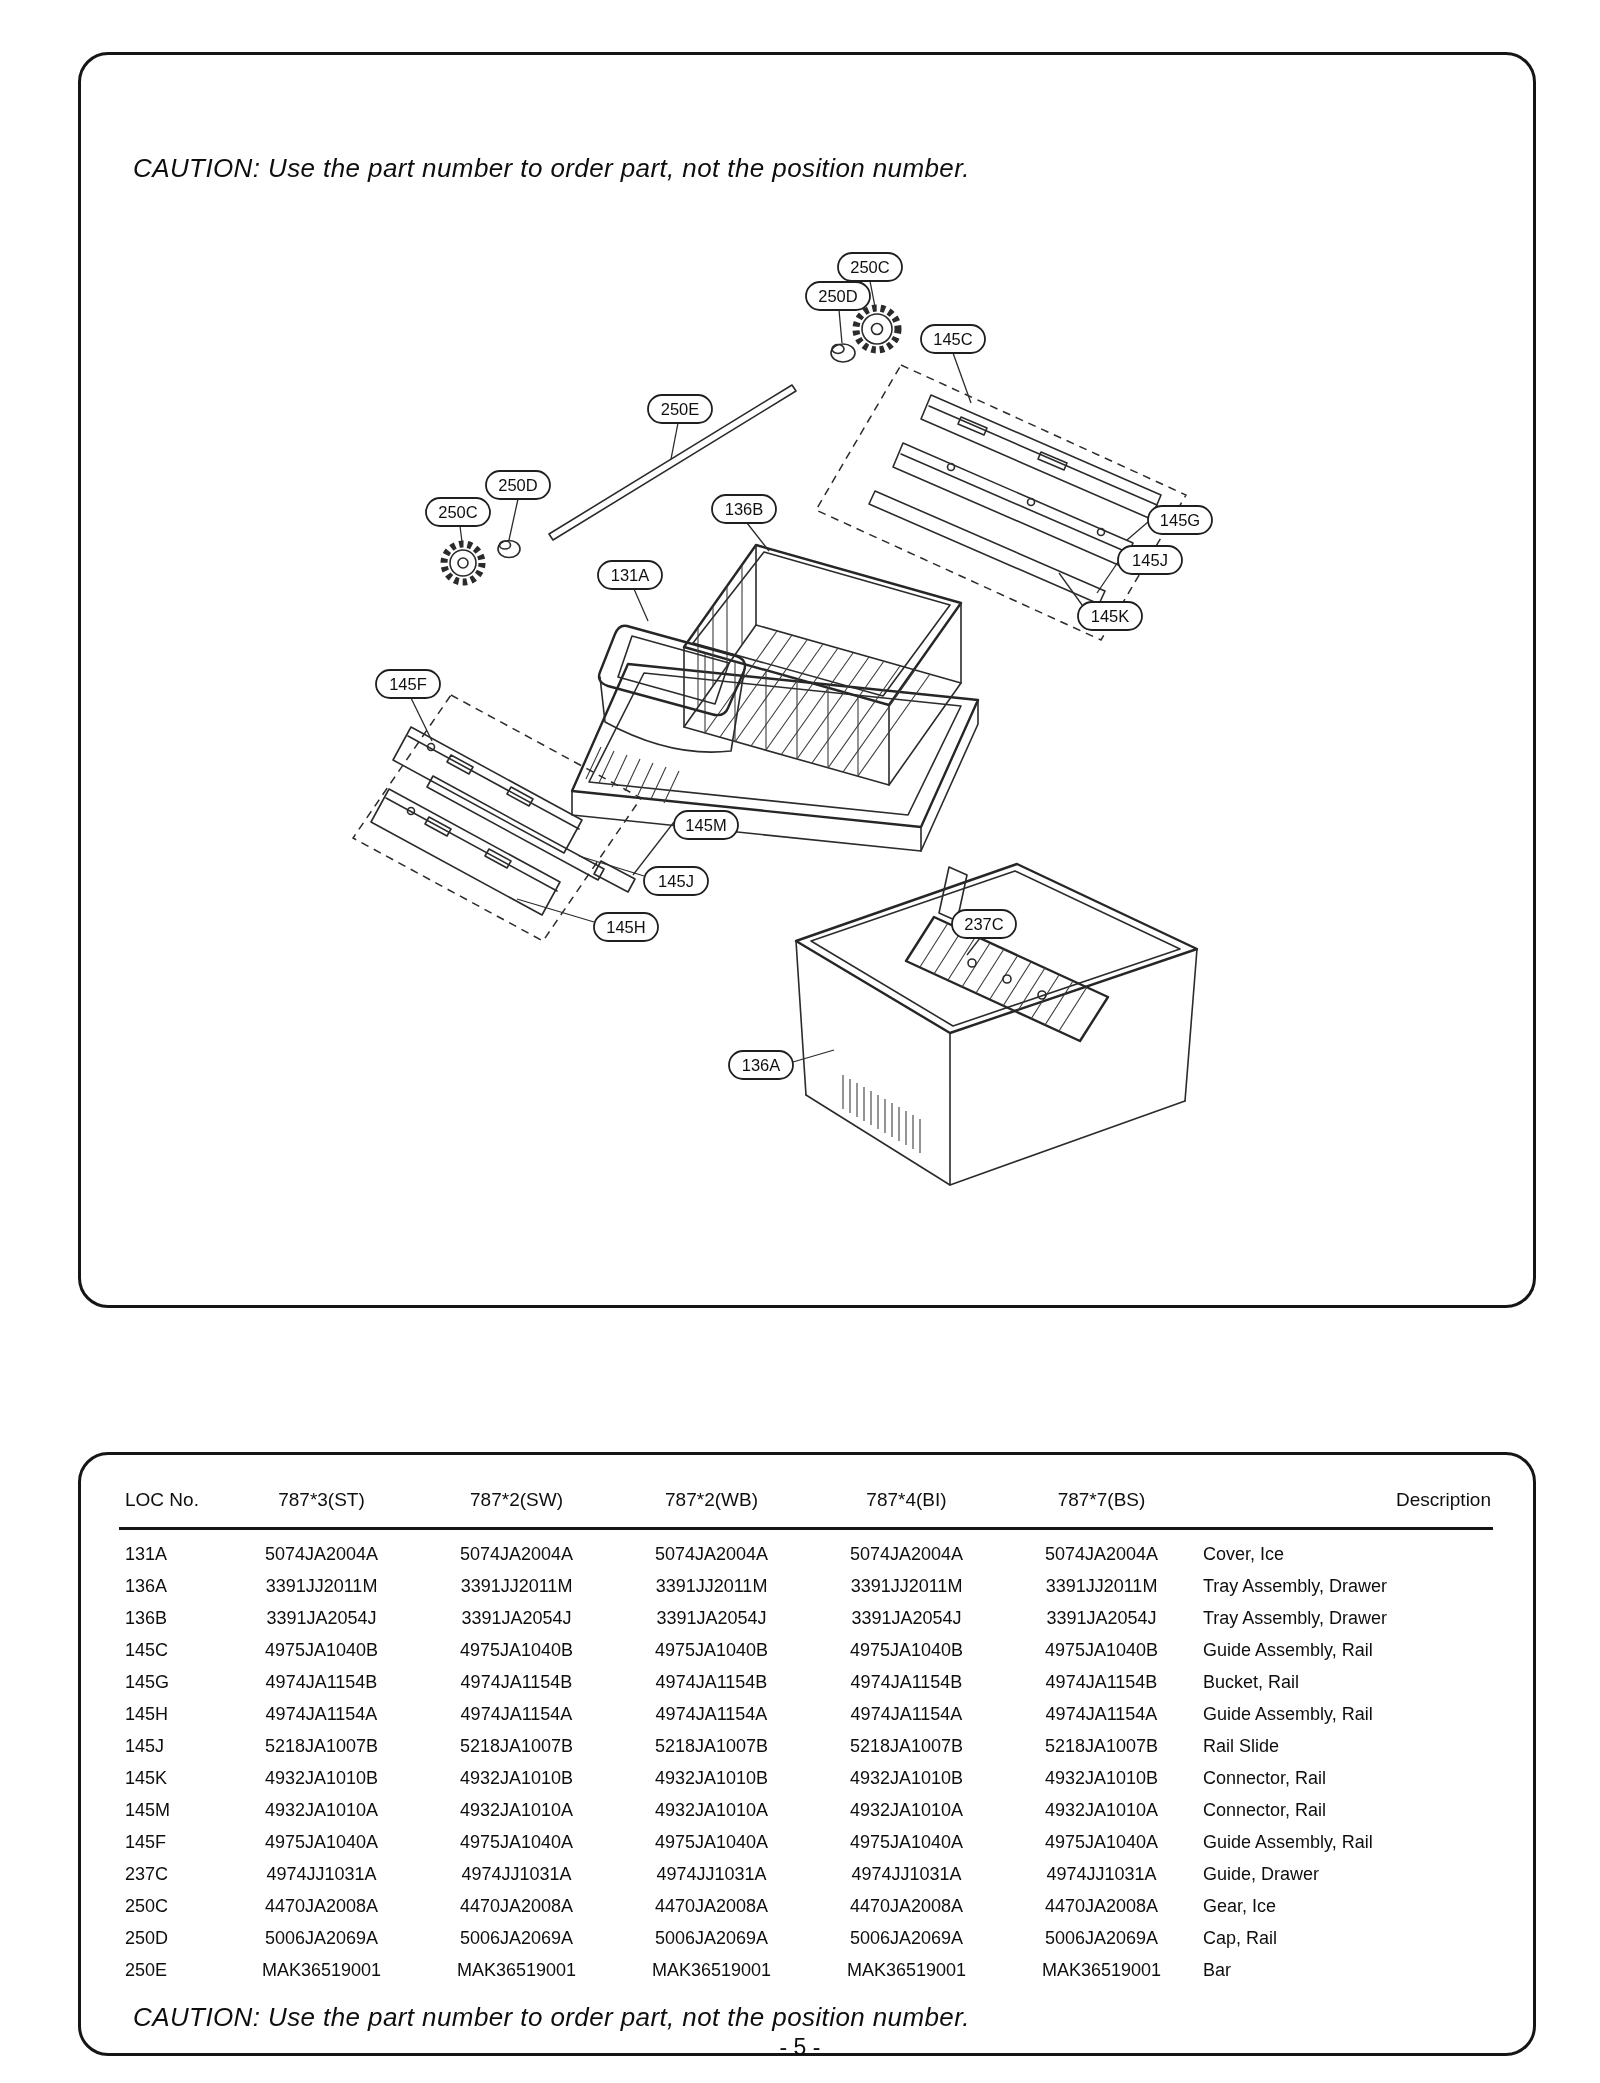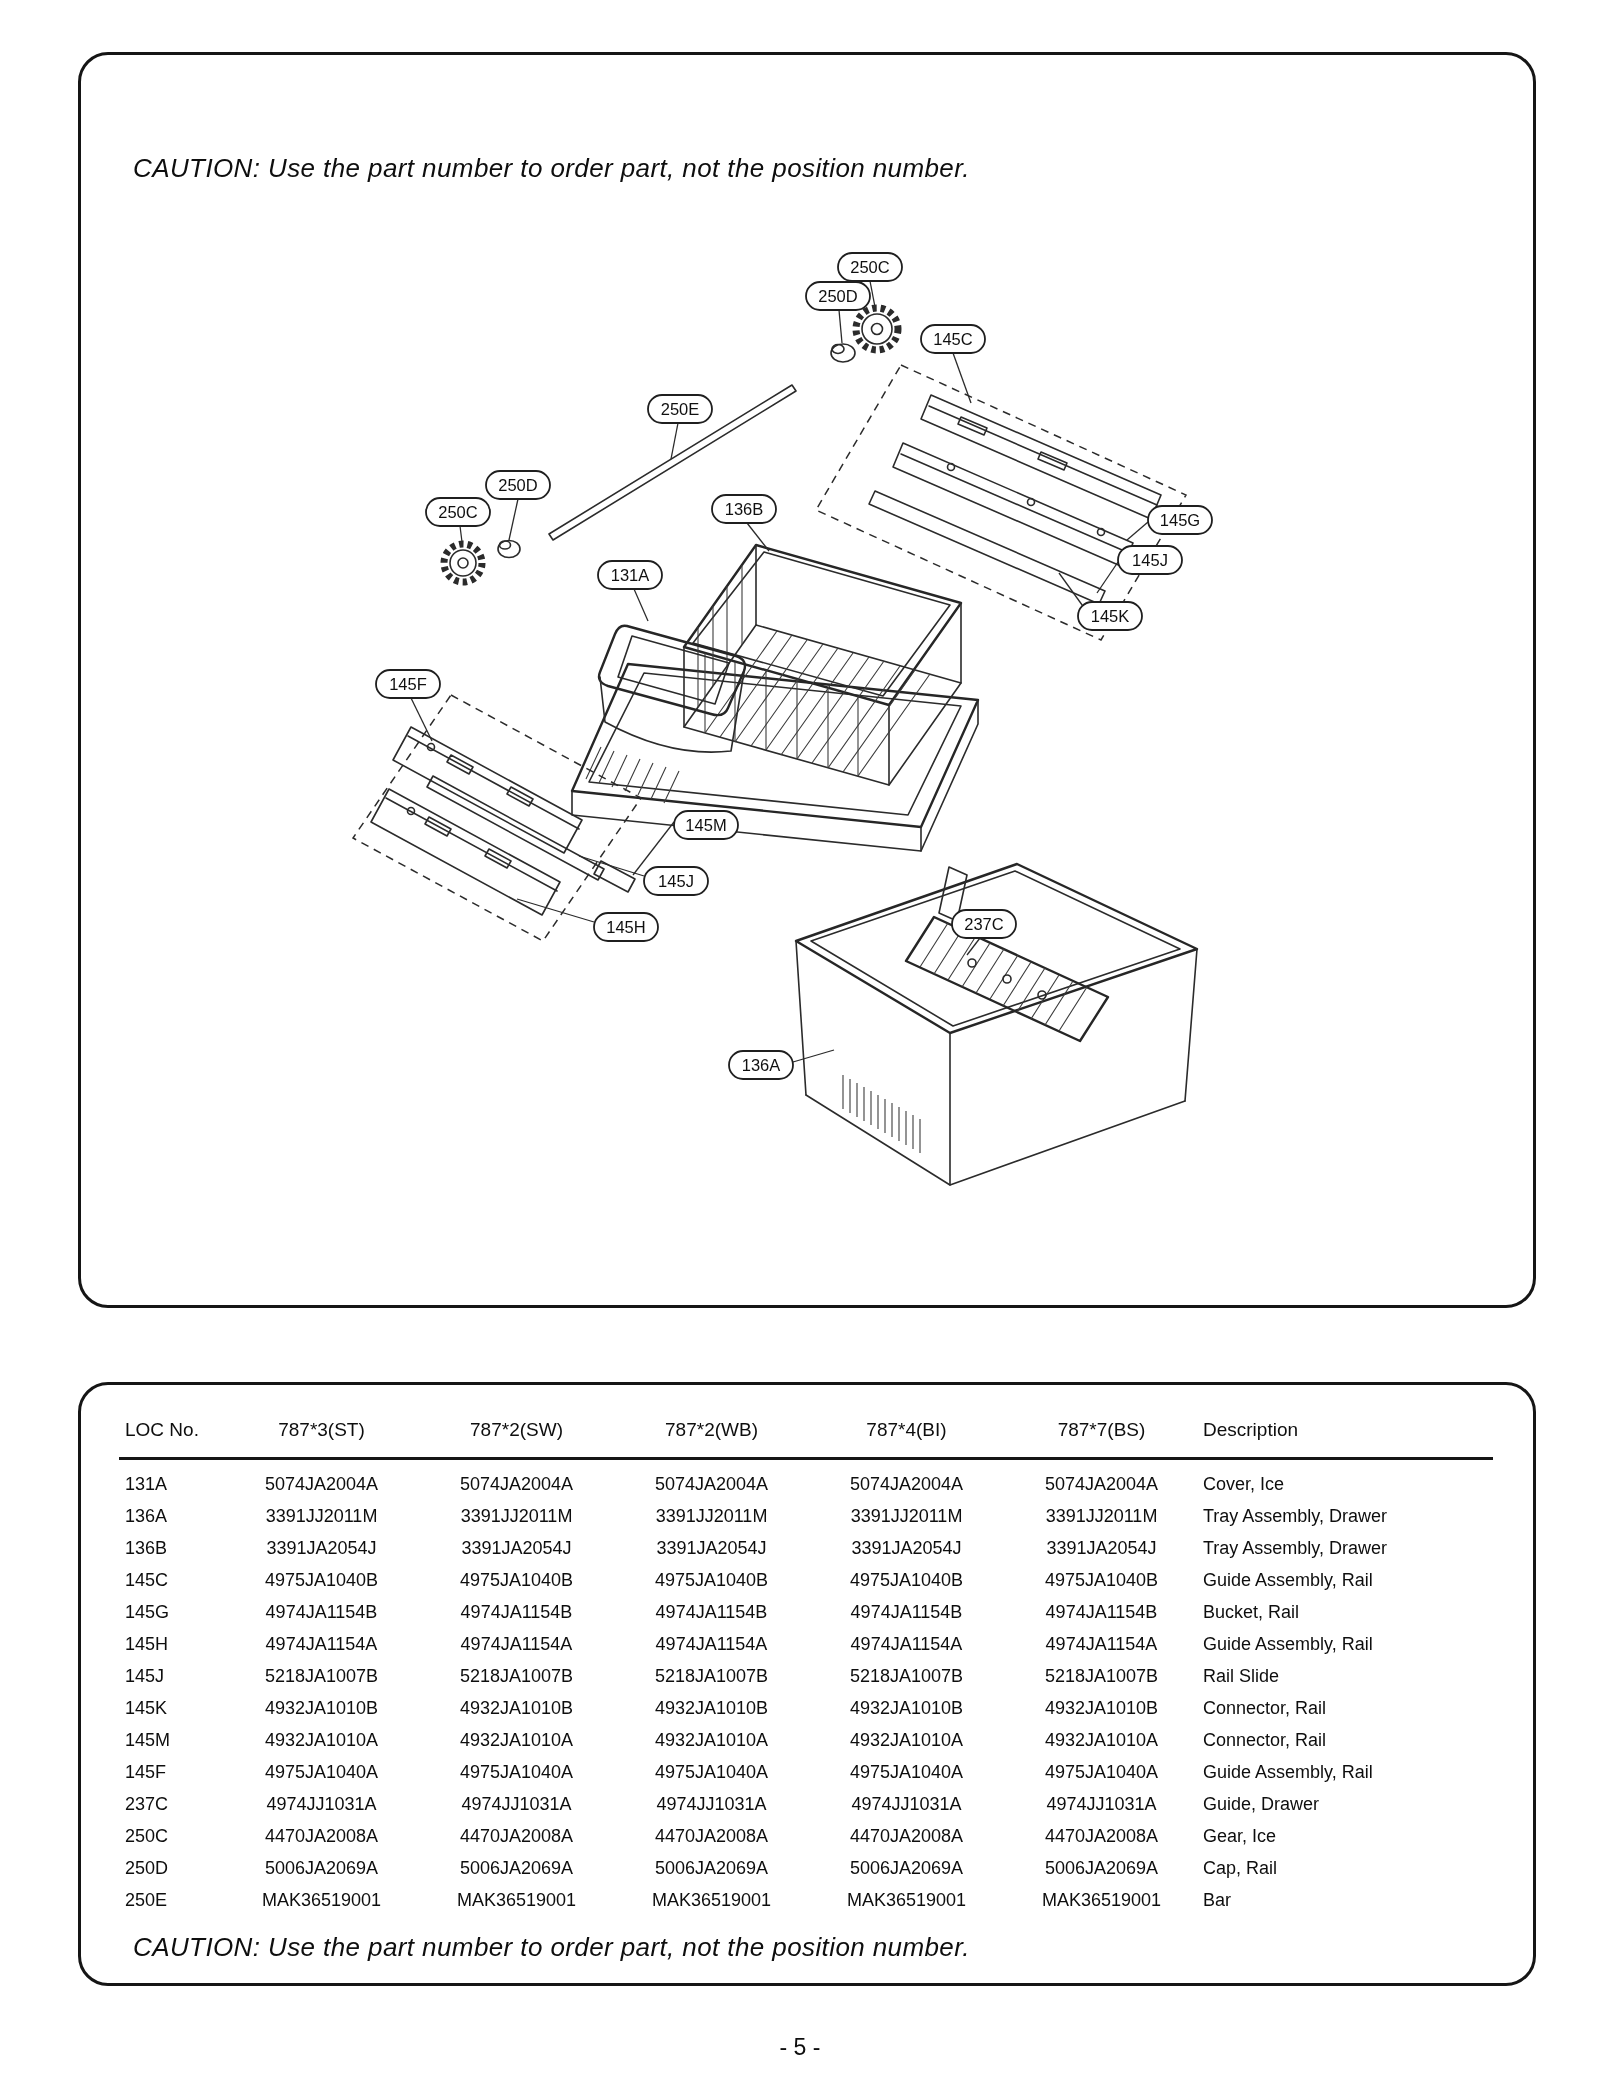--- a/index.html
+++ b/index.html
@@ -2,21 +2,21 @@
 <html><head>
 <meta charset="utf-8">
 <style>
   html,body { margin:0; padding:0; background:#ffffff; }
   .page {
     position:relative; width:1600px; height:2083px; background:#fff;
     font-family:"Liberation Sans","DejaVu Sans",sans-serif; color:#0e0e0e; overflow:hidden;
   }
   .panel { position:absolute; border:3px solid #151515; border-radius:30px; background:#fff; }
   .top-panel { left:78px; top:52px; width:1452px; height:1250px; }
-  .bottom-panel { left:78px; top:1382px; width:1452px; height:598px; }
+  .bottom-panel { left:78px; top:1452px; width:1452px; height:598px; }
 
   .title-wrap { position:absolute; left:62px; top:22px; }
   .title {
     display:inline-block; font-size:40px; font-weight:bold; letter-spacing:12px; word-spacing:14px;
     border-bottom:3px solid #0d0d0d; padding:0 16px 4px 4px; color:#0d0d0d;
   }
   .caution-top { position:absolute; left:52px; top:98px; font-size:26px; font-style:italic; letter-spacing:0.4px; }
   .caution-bottom { position:absolute; left:52px; bottom:20px; font-size:26px; font-style:italic; letter-spacing:0.4px; }
 
   svg.diagram { position:absolute; left:0; top:0; }
@@ -31,21 +31,21 @@
   .bub-t { font:16.5px "Liberation Sans","DejaVu Sans",sans-serif; fill:#101010; text-anchor:middle; }
   .gear-teeth { fill:none; stroke:#2b2b2b; stroke-width:7; stroke-dasharray:4.5 4; }
 
   
   .parts-table { position:absolute; left:38px; top:26px; width:1374px; border-collapse:collapse; table-layout:fixed; }
   .parts-table th {
     font-size:19px; font-weight:normal; text-align:center; padding:8px 2px 16px 2px;
     border-bottom:3px solid #151515; white-space:nowrap;
   }
   .parts-table th.col-loc  { text-align:left; padding-left:6px; }
-  .parts-table th.col-desc { text-align:left; padding-left:4px; }
+  .parts-table th.col-desc { text-align:right; padding-left:4px; }
   .parts-table td { font-size:18px; text-align:center; padding:5.5px 2px; white-space:nowrap; }
   .parts-table td.col-loc  { text-align:left; padding-left:6px; }
   .parts-table td.col-desc { text-align:left; padding-left:4px; }
   .parts-table tbody tr:first-child td { padding-top:14px; }
 
   .page-number { position:absolute; bottom:22px; left:0; width:100%; text-align:center; font-size:23px; }
 </style>
 </head>
 <body>
 

